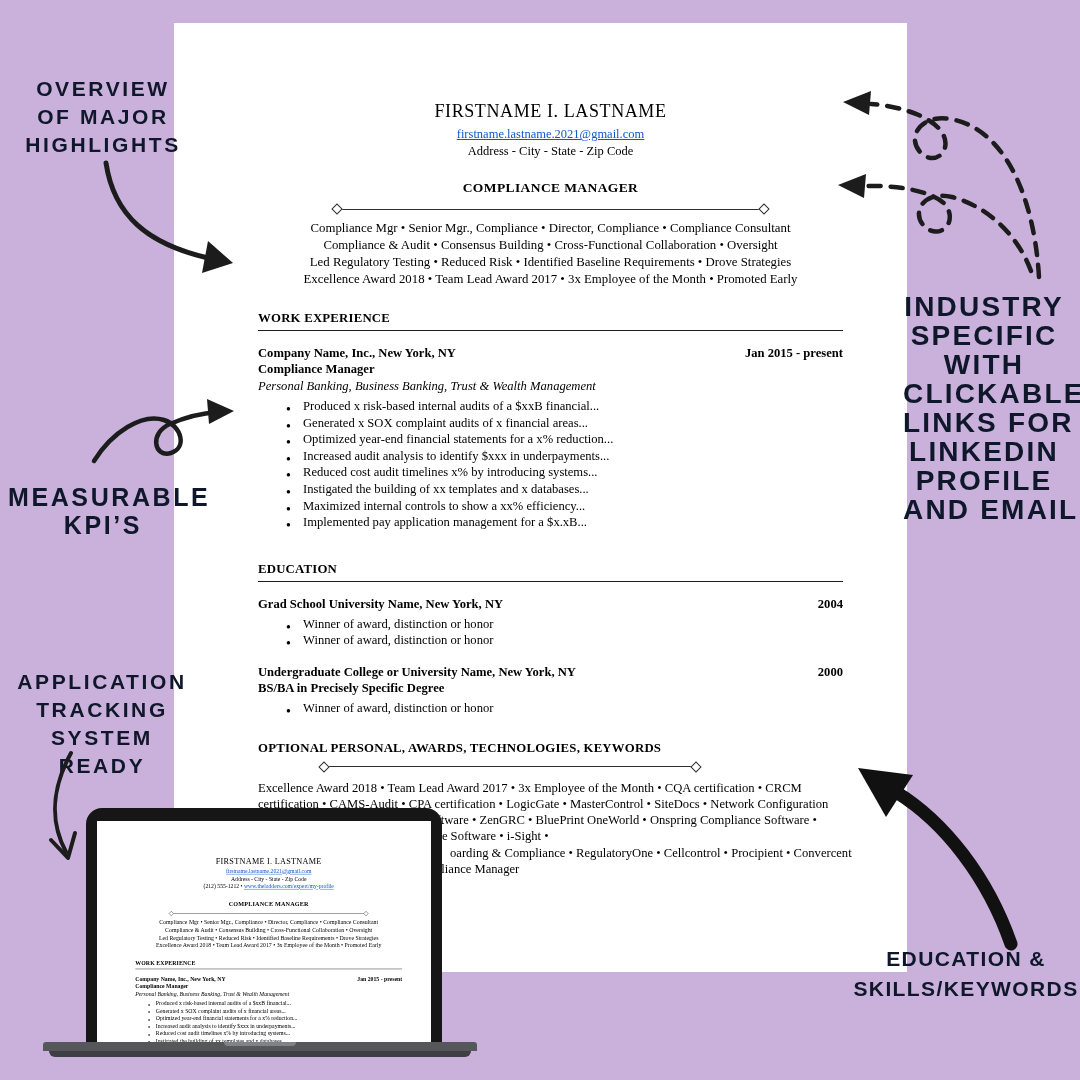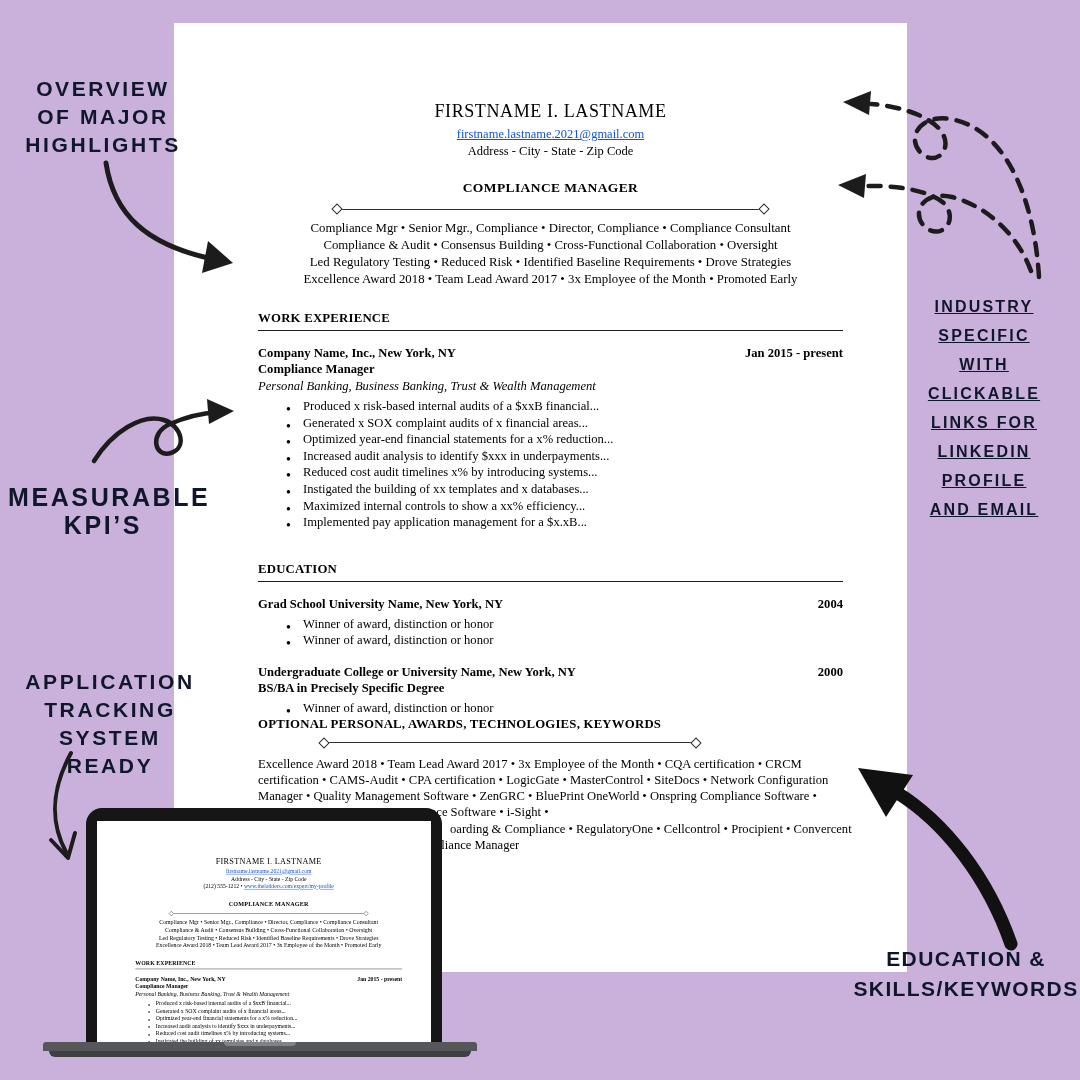--- a/index.html
+++ b/index.html
@@ -24,21 +24,21 @@
   .r-title{text-align:center;font-weight:bold;font-size:13.5px;margin-top:21px;letter-spacing:.4px;}
   .dline{display:flex;align-items:center;margin:9px auto 0;width:435px;}
   .dline .bar{flex:1;height:1px;background:#2e2e2e;}
   .dline .dia{width:6px;height:6px;border:1px solid #2e2e2e;background:#fff;transform:rotate(45deg);flex:0 0 auto;}
   .dline.kw{width:380px;margin:7px 0 0 62px;}
   .r-highlights{text-align:center;font-size:12.8px;line-height:17px;margin-top:7px;}
   .r-highlights div{white-space:nowrap;}
   .r-sec{font-weight:bold;font-size:12.8px;letter-spacing:.2px;border-bottom:1.6px solid #1e1e1e;padding-bottom:4px;white-space:nowrap;}
   .sec-work{margin-top:23px;}
   .sec-edu{margin-top:31px;}
-  .sec-kw{border-bottom:none;padding-bottom:0;}
+  .sec-kw{margin-top:24px;border-bottom:none;padding-bottom:0;}
   .r-row{display:flex;justify-content:space-between;font-weight:bold;font-size:12.6px;margin-top:15px;white-space:nowrap;}
   .r-role{font-weight:bold;font-size:12.6px;margin-top:1px;}
   .r-division{font-style:italic;font-size:12.6px;margin-top:2px;}
   ul.r-bullets{margin:4px 0 0;padding:0 0 0 45px;list-style:none;font-size:12.6px;line-height:16.6px;}
   ul.r-bullets li{position:relative;white-space:nowrap;}
   ul.r-bullets li::before{content:"●";font-size:8px;position:absolute;left:-17px;top:3px;}
   .edu-block2{margin-top:16px;}
   .kw-para{margin-top:9px;font-size:12.6px;line-height:16.3px;}
   .kw-para div{white-space:nowrap;}
   .kw-frag4{margin-left:172px;}
@@ -54,22 +54,22 @@
   .screen-scale .page-root{position:static;left:0;top:0;}
   .laptop-base{position:absolute;left:-43px;top:234px;width:434px;height:9px;background:#56575b;border-radius:3px 3px 0 0;}
   .base-notch{position:absolute;left:50%;transform:translateX(-50%);top:0;width:72px;height:4px;background:#818287;border-radius:0 0 5px 5px;}
   .base-lip{position:absolute;left:-37px;top:243px;width:422px;height:6px;background:#3e3f43;border-radius:0 0 14px 14px;}
 
   
   .anno{position:absolute;color:#0f172a;font-weight:700;text-align:center;z-index:3;}
   .anno div{white-space:nowrap;}
   .anno-overview{left:8px;top:75px;width:190px;font-size:21px;line-height:28px;letter-spacing:2.6px;}
   .anno-kpis{left:8px;top:483px;width:190px;font-size:25px;line-height:28px;letter-spacing:2.6px;}
-  .anno-ats{left:15px;top:668px;width:190px;font-size:21px;line-height:28px;letter-spacing:2.6px;}
-  .anno-industry{left:903px;top:292px;width:162px;font-size:16px;line-height:29px;letter-spacing:2.2px;text-decoration:underline;}
+  .anno-ats{left:7px;top:668px;width:190px;font-size:21px;line-height:28px;letter-spacing:2.6px;}
+  .anno-industry{left:903px;top:292px;width:162px;font-size:28px;line-height:29px;letter-spacing:2.2px;}
   .anno-edu{left:852px;top:944px;width:228px;font-size:21px;line-height:30px;letter-spacing:1.4px;}
 
   
   .arrows{position:absolute;left:0;top:0;width:1080px;height:1080px;z-index:5;pointer-events:none;}
 </style>
 </head>
 <body>
 
 <div class="page-root">
   <div class="page-inner">

